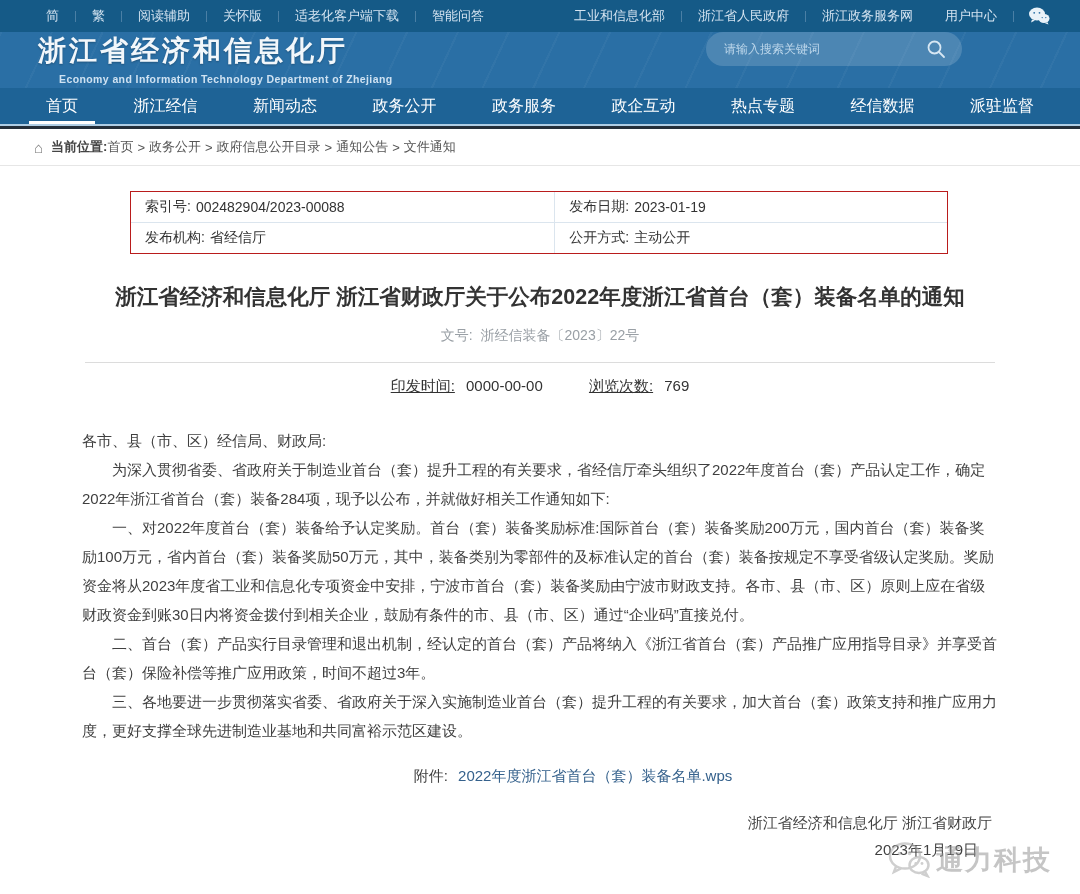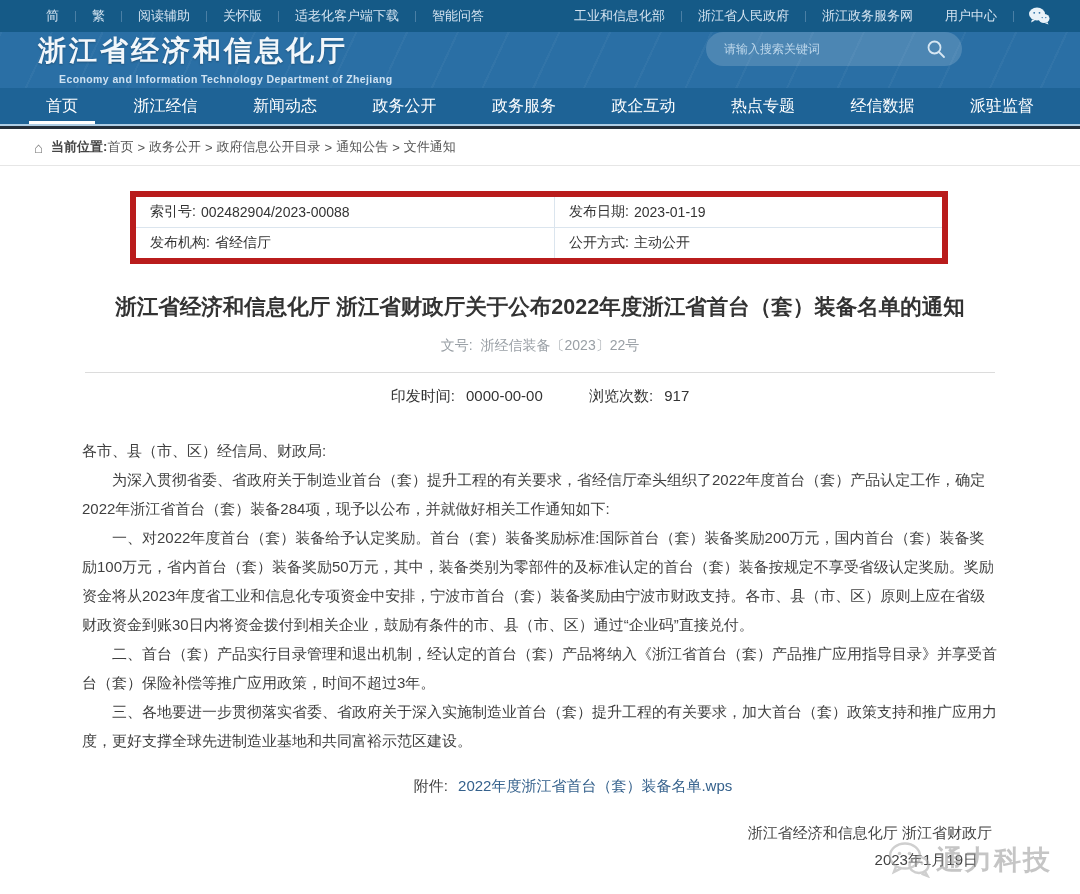--- a/index.html
+++ b/index.html
@@ -71,42 +71,42 @@
     display:flex; align-items:center; padding:0 34px; font-size:13px; color:#555;
     margin-top:3px;
   }
   .breadcrumb .home-icon { color:#777; font-size:15px; margin-right:8px; }
   .breadcrumb .crumb-label { color:#444; font-weight:bold; }
   .breadcrumb a { color:#555; text-decoration:none; cursor:pointer; }
   .breadcrumb .crumb-sep { margin:0 4px; color:#555; }
 
   
   .meta-table {
-    margin:25px 0 0 130px; width:818px; border:6px solid #b91c1c;
+    margin:25px 0 0 130px; width:818px; border:1px solid #b91c1c;
     display:grid; grid-template-columns:52% 48%; font-size:14px; color:#333;
   }
   .meta-cell {
     padding:6px 14px; border-bottom:1px solid #dbe5ee; min-height:28px;
     display:flex; align-items:center;
   }
   .meta-cell:nth-child(odd) { border-right:1px solid #dbe5ee; }
   .meta-cell:nth-last-child(-n+2) { border-bottom:none; }
   .meta-cell .lbl { margin-right:5px; }
 
   
   .article-title {
     margin:26px 85px 0; text-align:center; font-size:21.5px; font-weight:bold;
     color:#333; line-height:34px;
   }
   .doc-number { margin-top:13px; text-align:center; font-size:14px; color:#9aa0a6; }
   .doc-number .lbl { margin-right:4px; }
   .head-divider { margin:17px 85px 0; border-top:1px solid #dcdcdc; }
   .print-stats { margin-top:14px; text-align:center; font-size:15px; color:#333; }
   .print-stats .group { margin:0 21px; }
-  .print-stats .lbl { margin-right:7px; }
+  .print-stats .lbl { margin-right:7px;text-decoration:underline; }
 
   
   .article-body { margin:30px 82px 0; font-size:15px; line-height:29px; color:#3f3f3f; }
   .article-body p.indent { text-indent:2em; }
   .attachment { margin:22px 82px 0; padding-left:66px; font-size:15px; color:#3f3f3f;text-align:center; }
   .attachment .lbl { margin-right:6px; }
   .attachment a { color:#35618c; text-decoration:none; cursor:pointer; }
 
   
   .signature { margin-top:28px; text-align:right; padding-right:88px; font-size:15px; color:#3f3f3f; }
@@ -230,21 +230,21 @@
 
 <div class="head-divider"></div>
 
 <div class="print-stats">
   <span class="group">
     <span class="lbl">印发时间:</span>
     <span>0000-00-00</span>
   </span>
   <span class="group">
     <span class="lbl">浏览次数:</span>
-    <span>917</span>
+    <span>769</span>
   </span>
 </div>
 
 <div class="article-body">
   <p>各市、县（市、区）经信局、财政局:</p>
   <p class="indent">为深入贯彻省委、省政府关于制造业首台（套）提升工程的有关要求，省经信厅牵头组织了2022年度首台（套）产品认定工作，确定2022年浙江省首台（套）装备284项，现予以公布，并就做好相关工作通知如下:</p>
   <p class="indent">一、对2022年度首台（套）装备给予认定奖励。首台（套）装备奖励标准:国际首台（套）装备奖励200万元，国内首台（套）装备奖励100万元，省内首台（套）装备奖励50万元，其中，装备类别为零部件的及标准认定的首台（套）装备按规定不享受省级认定奖励。奖励资金将从2023年度省工业和信息化专项资金中安排，宁波市首台（套）装备奖励由宁波市财政支持。各市、县（市、区）原则上应在省级财政资金到账30日内将资金拨付到相关企业，鼓励有条件的市、县（市、区）通过“企业码”直接兑付。</p>
   <p class="indent">二、首台（套）产品实行目录管理和退出机制，经认定的首台（套）产品将纳入《浙江省首台（套）产品推广应用指导目录》并享受首台（套）保险补偿等推广应用政策，时间不超过3年。</p>
   <p class="indent">三、各地要进一步贯彻落实省委、省政府关于深入实施制造业首台（套）提升工程的有关要求，加大首台（套）政策支持和推广应用力度，更好支撑全球先进制造业基地和共同富裕示范区建设。</p>
 </div>

